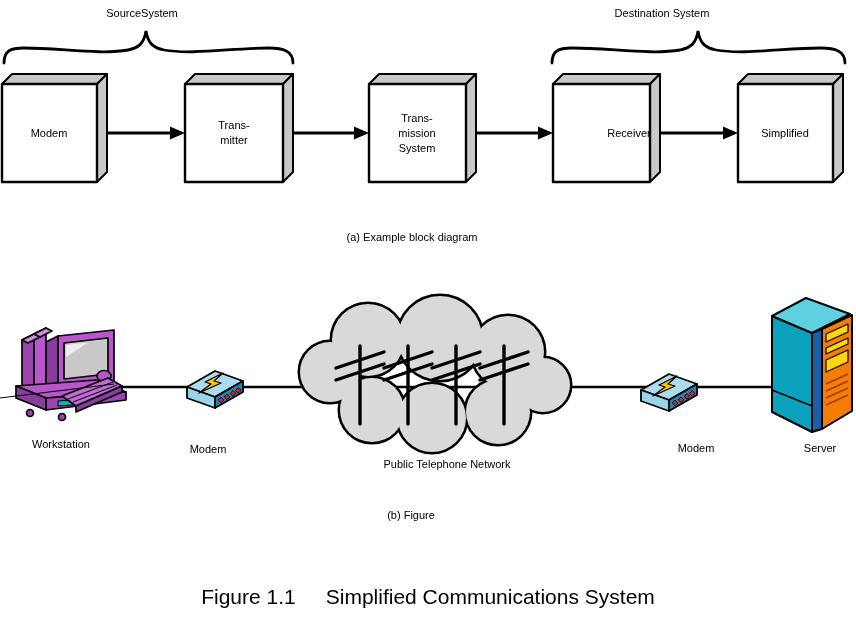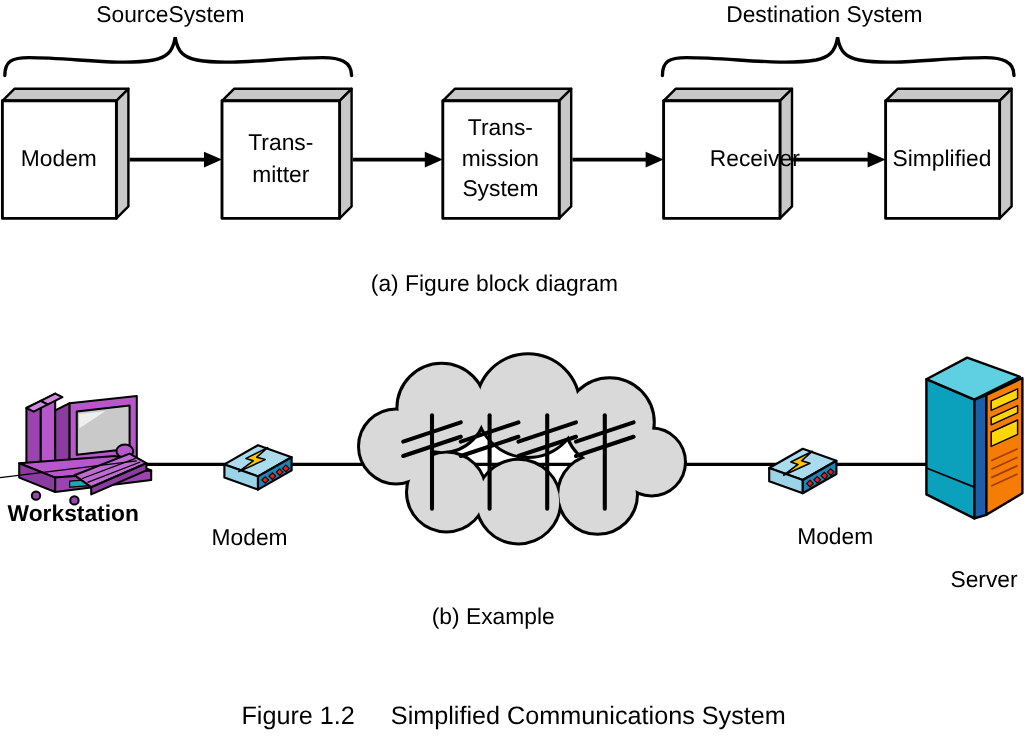--- a/index.html
+++ b/index.html
@@ -2,21 +2,21 @@
 <html><head>
 <meta charset="utf-8">
 <style>
   html,body{margin:0;padding:0;background:#fff;}
   body{font-family:"Liberation Sans", sans-serif; color:#000;}
   #canvas{position:relative;width:856px;height:619px;background:#ffffff;overflow:hidden;}
   #diagram-svg{position:absolute;left:0;top:0;}
   .lbl{
     position:absolute;
     transform:translate(-50%,-50%);
-    font-size:19px;
+    font-size:11px;
     line-height:1.35;
     white-space:pre-line;
     text-align:center;
   }
   .figcap{
     position:absolute;
     left:0; top:585px;
     width:856px;
     text-align:center;
     font-size:21px;
@@ -178,45 +178,46 @@
       <line x1="826" y1="384" x2="848" y2="374" stroke="#a33d00" stroke-width="1.5"></line>
       <line x1="826" y1="391" x2="848" y2="381" stroke="#a33d00" stroke-width="1.5"></line>
       <line x1="826" y1="398" x2="848" y2="388" stroke="#a33d00" stroke-width="1.5"></line>
       <line x1="826" y1="405" x2="848" y2="395" stroke="#a33d00" stroke-width="1.5"></line>
       <line x1="772" y1="390" x2="812" y2="406" stroke="#000" stroke-width="1.5"></line>
     </g>
   </svg>
 
   <div class="lbl" style="left:142px; top:13px;">SourceSystem</div>
 
-  <div class="lbl" style="left:687px; top:13px;text-align:right;">Destination System</div>
+  <div class="lbl" style="left:662px; top:13px;text-align:right;">Destination System</div>
 
   <div class="lbl" style="left:49px; top:133px;">Modem</div>
 
   <div class="lbl" style="left:234px; top:133px;">Trans-
 mitter</div>
 
   <div class="lbl" style="left:417px; top:133px;">Trans-
 mission
 System</div>
 
   <div class="lbl" style="left:601px; top:133px;margin-left:28px;">Receiver</div>
 
   <div class="lbl" style="left:785px; top:133px;">Simplified</div>
 
-  <div class="lbl" style="left:412px; top:237px;">(a) Figure block diagram</div>
-
-  <div class="lbl" style="left:61px; top:429px;font-weight:bold;">Workstation</div>
+  <div class="lbl" style="left:412px; top:237px;">(a) Example block diagram</div>
+
+  <div class="lbl" style="left:61px; top:444px;">Workstation</div>
 
   <div class="lbl" style="left:208px; top:449px;">Modem</div>
 
+  <div class="lbl" style="left:447px; top:464px;">Public Telephone Network</div>
 
   <div class="lbl" style="left:696px; top:448px;">Modem</div>
 
-  <div class="lbl" style="left:820px; top:448px;margin-top:36px;">Server</div>
-
-  <div class="lbl" style="left:411px; top:515px;">(b) Example</div>
+  <div class="lbl" style="left:820px; top:448px;">Server</div>
+
+  <div class="lbl" style="left:411px; top:515px;">(b) Figure</div>
 
   <div class="figcap">
-    <span class="fignum">Figure 1.2</span><span>Simplified Communications System</span>
+    <span class="fignum">Figure 1.1</span><span>Simplified Communications System</span>
   </div>
 
 </div>
 
 </body></html>

